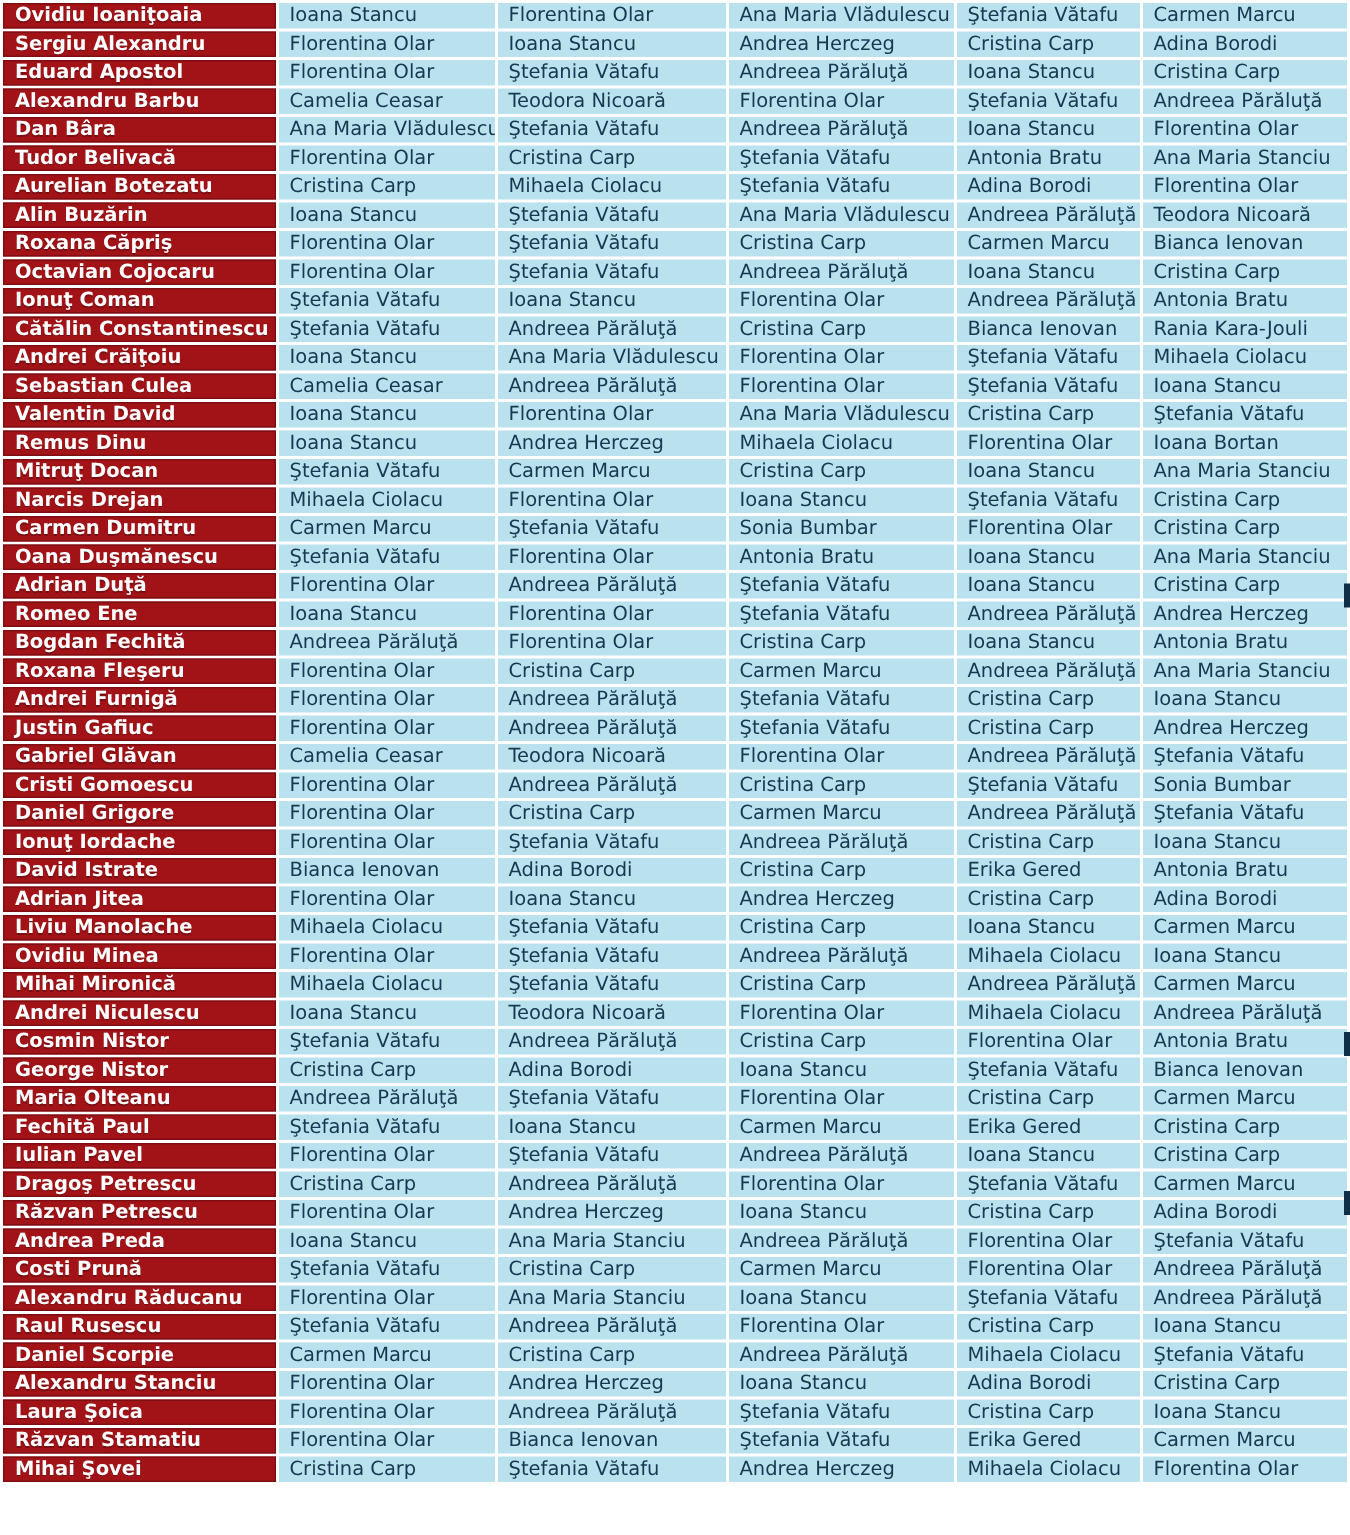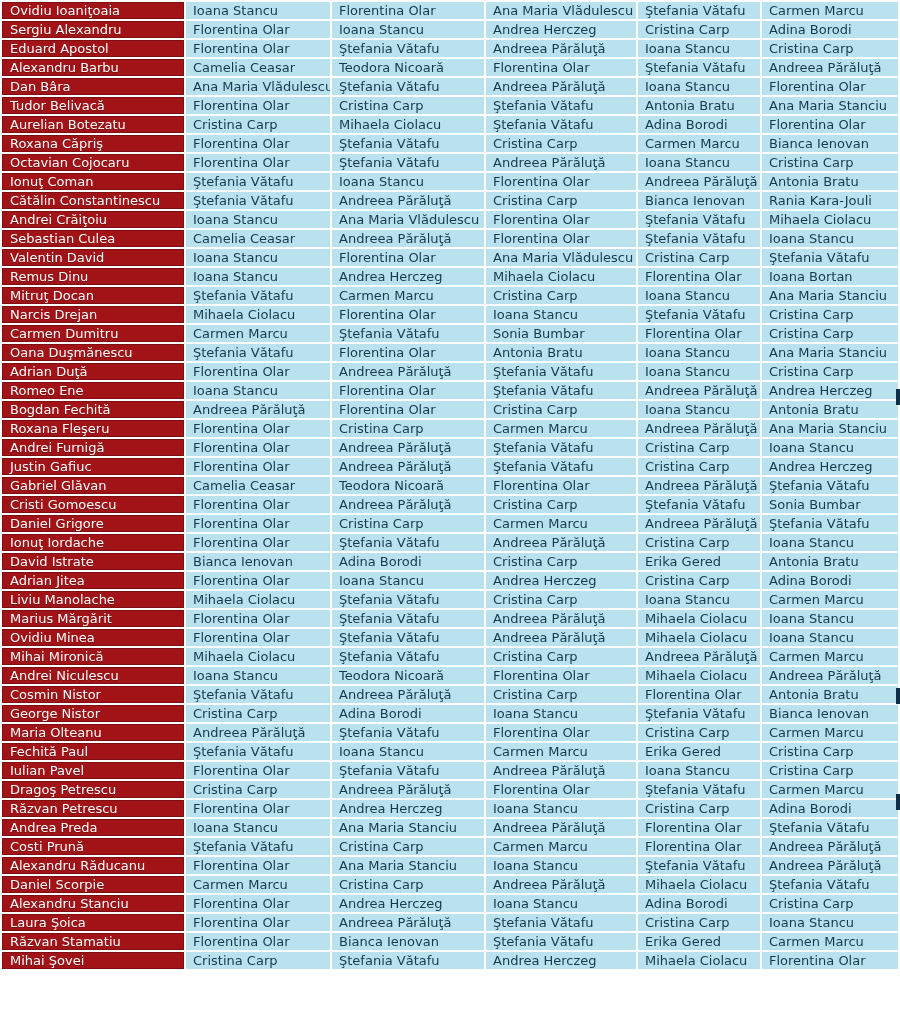--- a/index.html
+++ b/index.html
@@ -34,21 +34,21 @@
     padding:0 2px 0 6px;
     font-size:13px;
     line-height:15px;
     white-space:nowrap;
     overflow:hidden;
     vertical-align:middle;
   }
   td.student{
     background:var(--red);
     color:#ffffff;
-    font-weight:normal;
+    font-weight:bold;
     border:1px solid var(--red-border);
     padding-left:7px;
     text-shadow:0 1px 0 rgba(0,0,0,0.25);
   }
   td.eval{
     background:var(--cell-bg);
     color:var(--cell-text);
     padding-left:7px;
   }
   .cursor-mark{
@@ -122,20 +122,28 @@
   </tr>
       <tr>
     <td class="student">Aurelian Botezatu</td>
     <td class="eval">Cristina Carp</td>
     <td class="eval">Mihaela Ciolacu</td>
     <td class="eval">Ştefania Vătafu</td>
     <td class="eval">Adina Borodi</td>
     <td class="eval">Florentina Olar</td>
   </tr>
       <tr>
+    <td class="student">Alin Buzărin</td>
+    <td class="eval">Ioana Stancu</td>
+    <td class="eval">Ştefania Vătafu</td>
+    <td class="eval">Ana Maria Vlădulescu</td>
+    <td class="eval">Andreea Părăluţă</td>
+    <td class="eval">Teodora Nicoară</td>
+  </tr>
+      <tr>
     <td class="student">Roxana Căpriş</td>
     <td class="eval">Florentina Olar</td>
     <td class="eval">Ştefania Vătafu</td>
     <td class="eval">Cristina Carp</td>
     <td class="eval">Carmen Marcu</td>
     <td class="eval">Bianca Ienovan</td>
   </tr>
       <tr>
     <td class="student">Octavian Cojocaru</td>
     <td class="eval">Florentina Olar</td>
@@ -322,28 +330,20 @@
   </tr>
       <tr>
     <td class="student">Liviu Manolache</td>
     <td class="eval">Mihaela Ciolacu</td>
     <td class="eval">Ştefania Vătafu</td>
     <td class="eval">Cristina Carp</td>
     <td class="eval">Ioana Stancu</td>
     <td class="eval">Carmen Marcu</td>
   </tr>
       <tr>
-    <td class="student">Marius Mărgărit</td>
-    <td class="eval">Florentina Olar</td>
-    <td class="eval">Ştefania Vătafu</td>
-    <td class="eval">Andreea Părăluţă</td>
-    <td class="eval">Mihaela Ciolacu</td>
-    <td class="eval">Ioana Stancu</td>
-  </tr>
-      <tr>
     <td class="student">Ovidiu Minea</td>
     <td class="eval">Florentina Olar</td>
     <td class="eval">Ştefania Vătafu</td>
     <td class="eval">Andreea Părăluţă</td>
     <td class="eval">Mihaela Ciolacu</td>
     <td class="eval">Ioana Stancu</td>
   </tr>
       <tr>
     <td class="student">Mihai Mironică</td>
     <td class="eval">Mihaela Ciolacu</td>
@@ -432,20 +432,28 @@
     <td class="eval">Florentina Olar</td>
     <td class="eval">Andreea Părăluţă</td>
   </tr>
       <tr>
     <td class="student">Alexandru Răducanu</td>
     <td class="eval">Florentina Olar</td>
     <td class="eval">Ana Maria Stanciu</td>
     <td class="eval">Ioana Stancu</td>
     <td class="eval">Ştefania Vătafu</td>
     <td class="eval">Andreea Părăluţă</td>
+  </tr>
+      <tr>
+    <td class="student">Raul Rusescu</td>
+    <td class="eval">Ştefania Vătafu</td>
+    <td class="eval">Andreea Părăluţă</td>
+    <td class="eval">Florentina Olar</td>
+    <td class="eval">Cristina Carp</td>
+    <td class="eval">Ioana Stancu</td>
   </tr>
       <tr>
     <td class="student">Daniel Scorpie</td>
     <td class="eval">Carmen Marcu</td>
     <td class="eval">Cristina Carp</td>
     <td class="eval">Andreea Părăluţă</td>
     <td class="eval">Mihaela Ciolacu</td>
     <td class="eval">Ştefania Vătafu</td>
   </tr>
       <tr>

